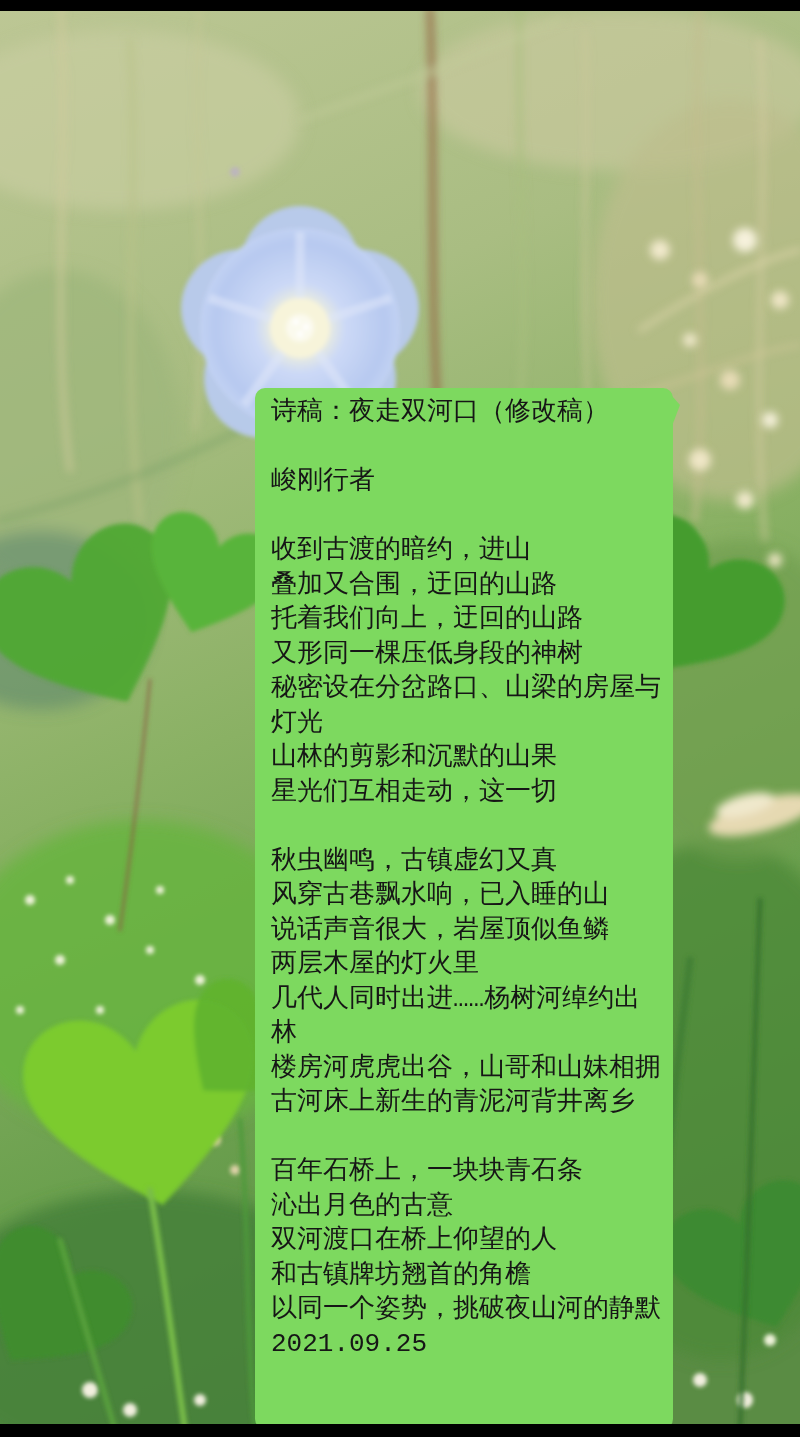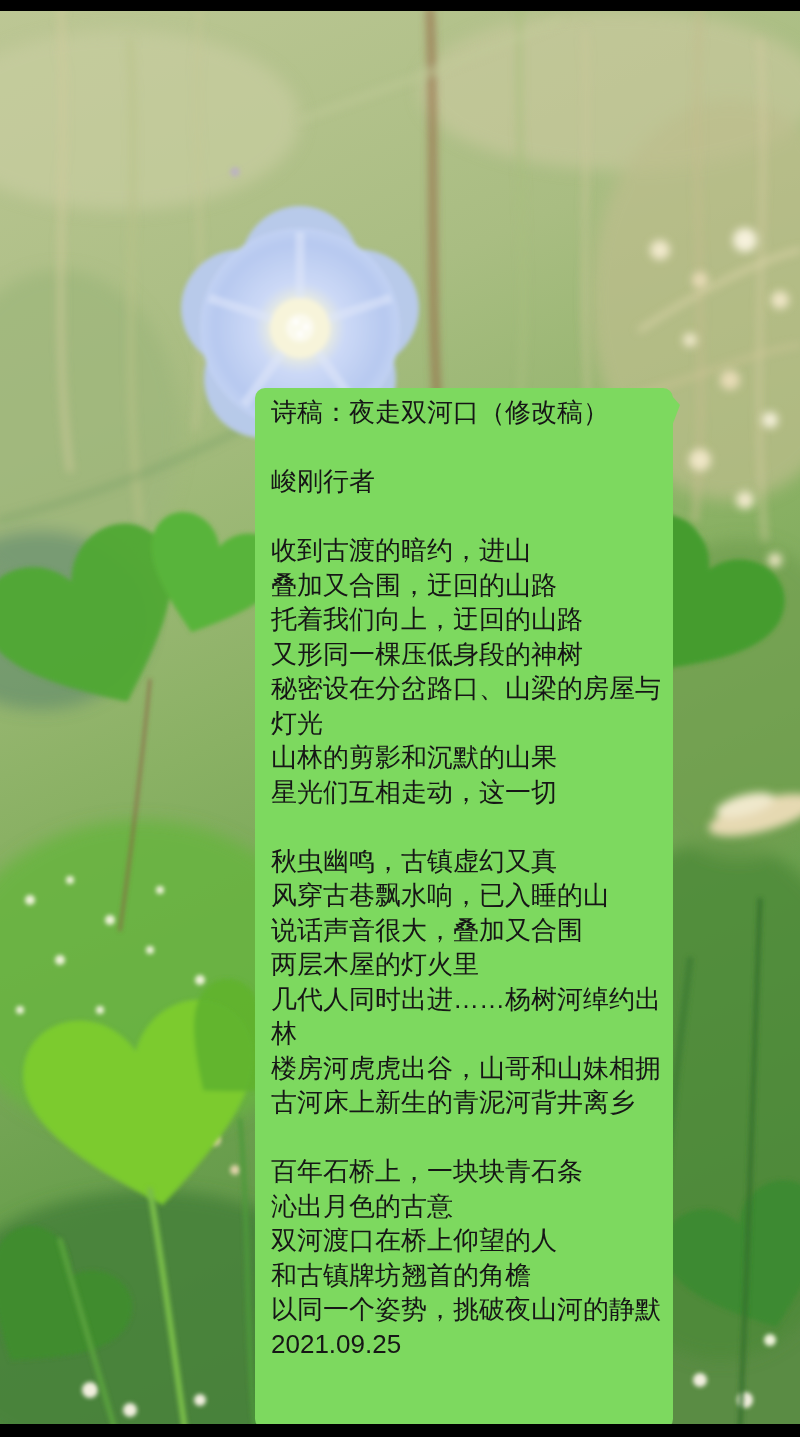--- a/index.html
+++ b/index.html
@@ -1,18 +1,18 @@
 <!DOCTYPE html>
 <html><head>
 <meta charset="utf-8">
 <style>
   html,body{margin:0;padding:0;background:#000;}
   .stage{
     position:relative;width:800px;height:1437px;overflow:hidden;
-    background:#8fae6a;font-family:Liberation Sans, sans-serif;
+    background:#8fae6a;font-family:Liberation Mono, monospace;
   }
   .photo{position:absolute;inset:0;z-index:1;}
   .photo svg{display:block;}
   .letterbox{position:absolute;left:0;width:800px;background:#000;z-index:40;}
   .letterbox.top{top:0;height:11px;}
   .letterbox.bottom{bottom:0;height:13px;}
   .bubble{
     position:absolute;left:255px;top:388px;width:418px;height:1041px;
     background:#7dd95f;border-radius:10px;z-index:20;
     padding:7px 16px;box-sizing:border-box;color:#161616;
@@ -198,21 +198,21 @@
     <div class="line">托着我们向上，迂回的山路</div>
     <div class="line">又形同一棵压低身段的神树</div>
     <div class="line">秘密设在分岔路口、山梁的房屋与</div>
     <div class="line">灯光</div>
     <div class="line">山林的剪影和沉默的山果</div>
     <div class="line">星光们互相走动，这一切</div>
     <div class="line"></div>
 
     <div class="line">秋虫幽鸣，古镇虚幻又真</div>
     <div class="line">风穿古巷飘水响，已入睡的山</div>
-    <div class="line">说话声音很大，叠加又合围</div>
+    <div class="line">说话声音很大，岩屋顶似鱼鳞</div>
     <div class="line">两层木屋的灯火里</div>
     <div class="line">几代人同时出进……杨树河绰约出</div>
     <div class="line">林</div>
     <div class="line">楼房河虎虎出谷，山哥和山妹相拥</div>
     <div class="line">古河床上新生的青泥河背井离乡</div>
     <div class="line"></div>
 
     <div class="line">百年石桥上，一块块青石条</div>
     <div class="line">沁出月色的古意</div>
     <div class="line">双河渡口在桥上仰望的人</div>

